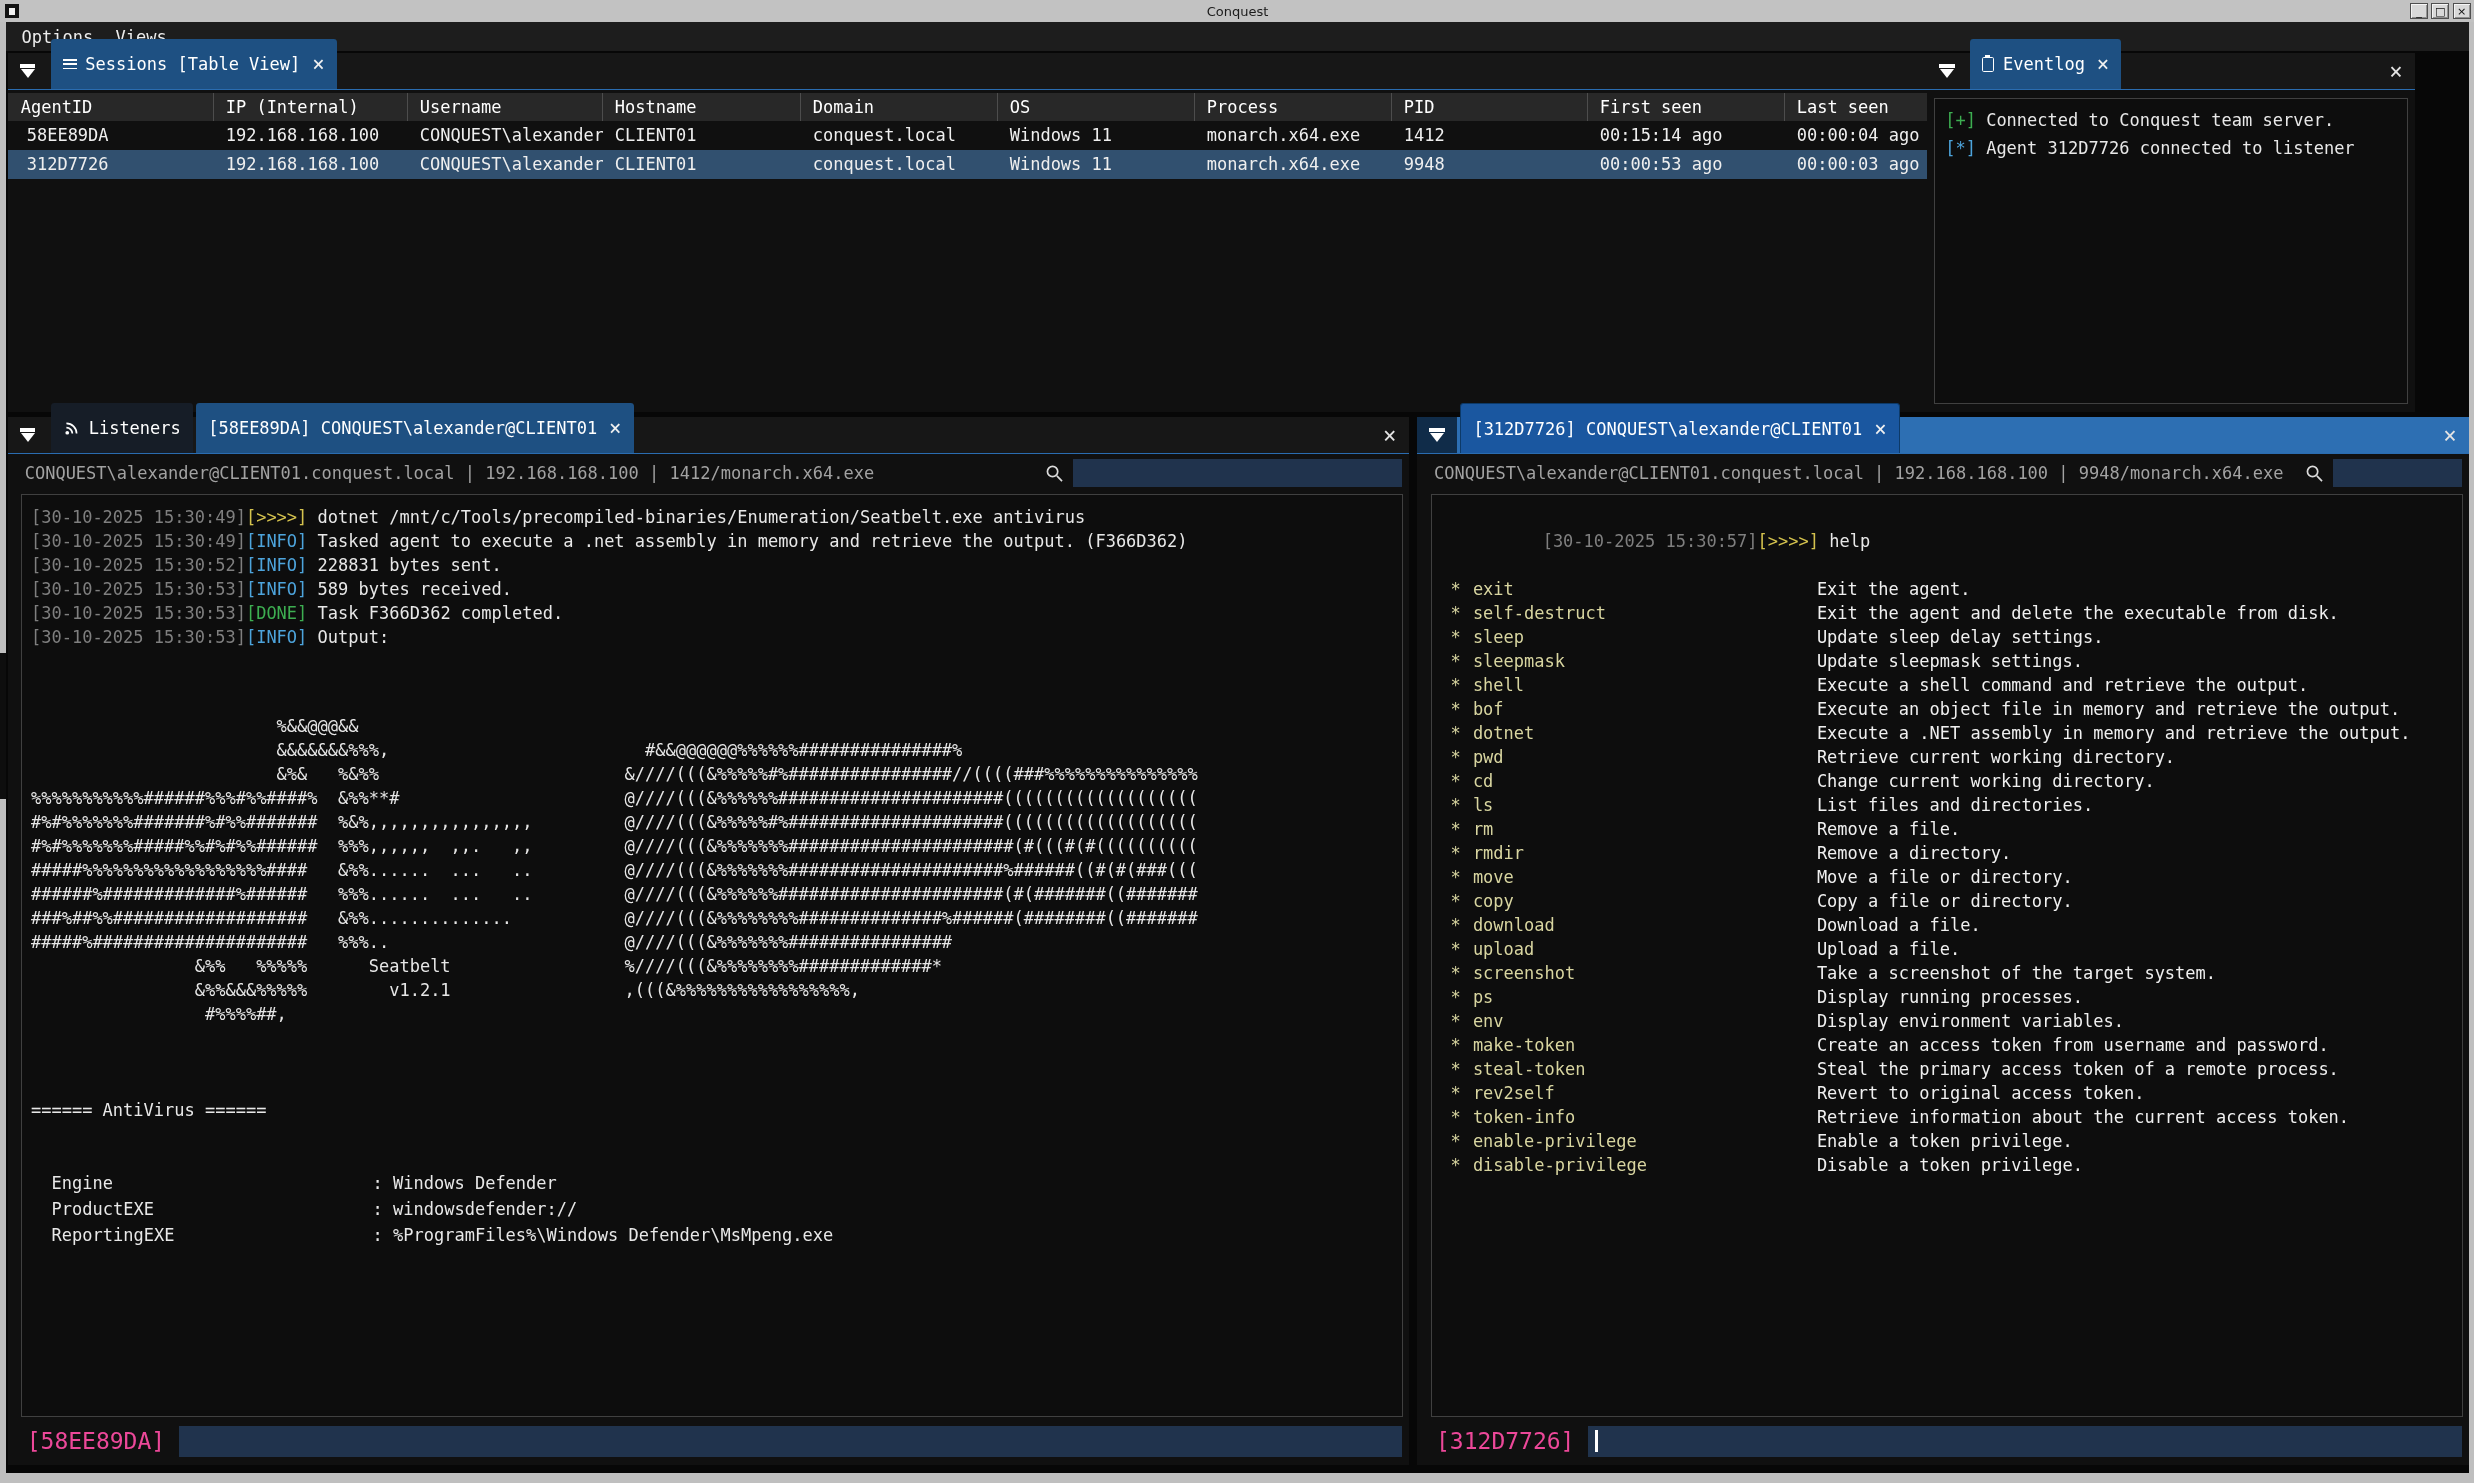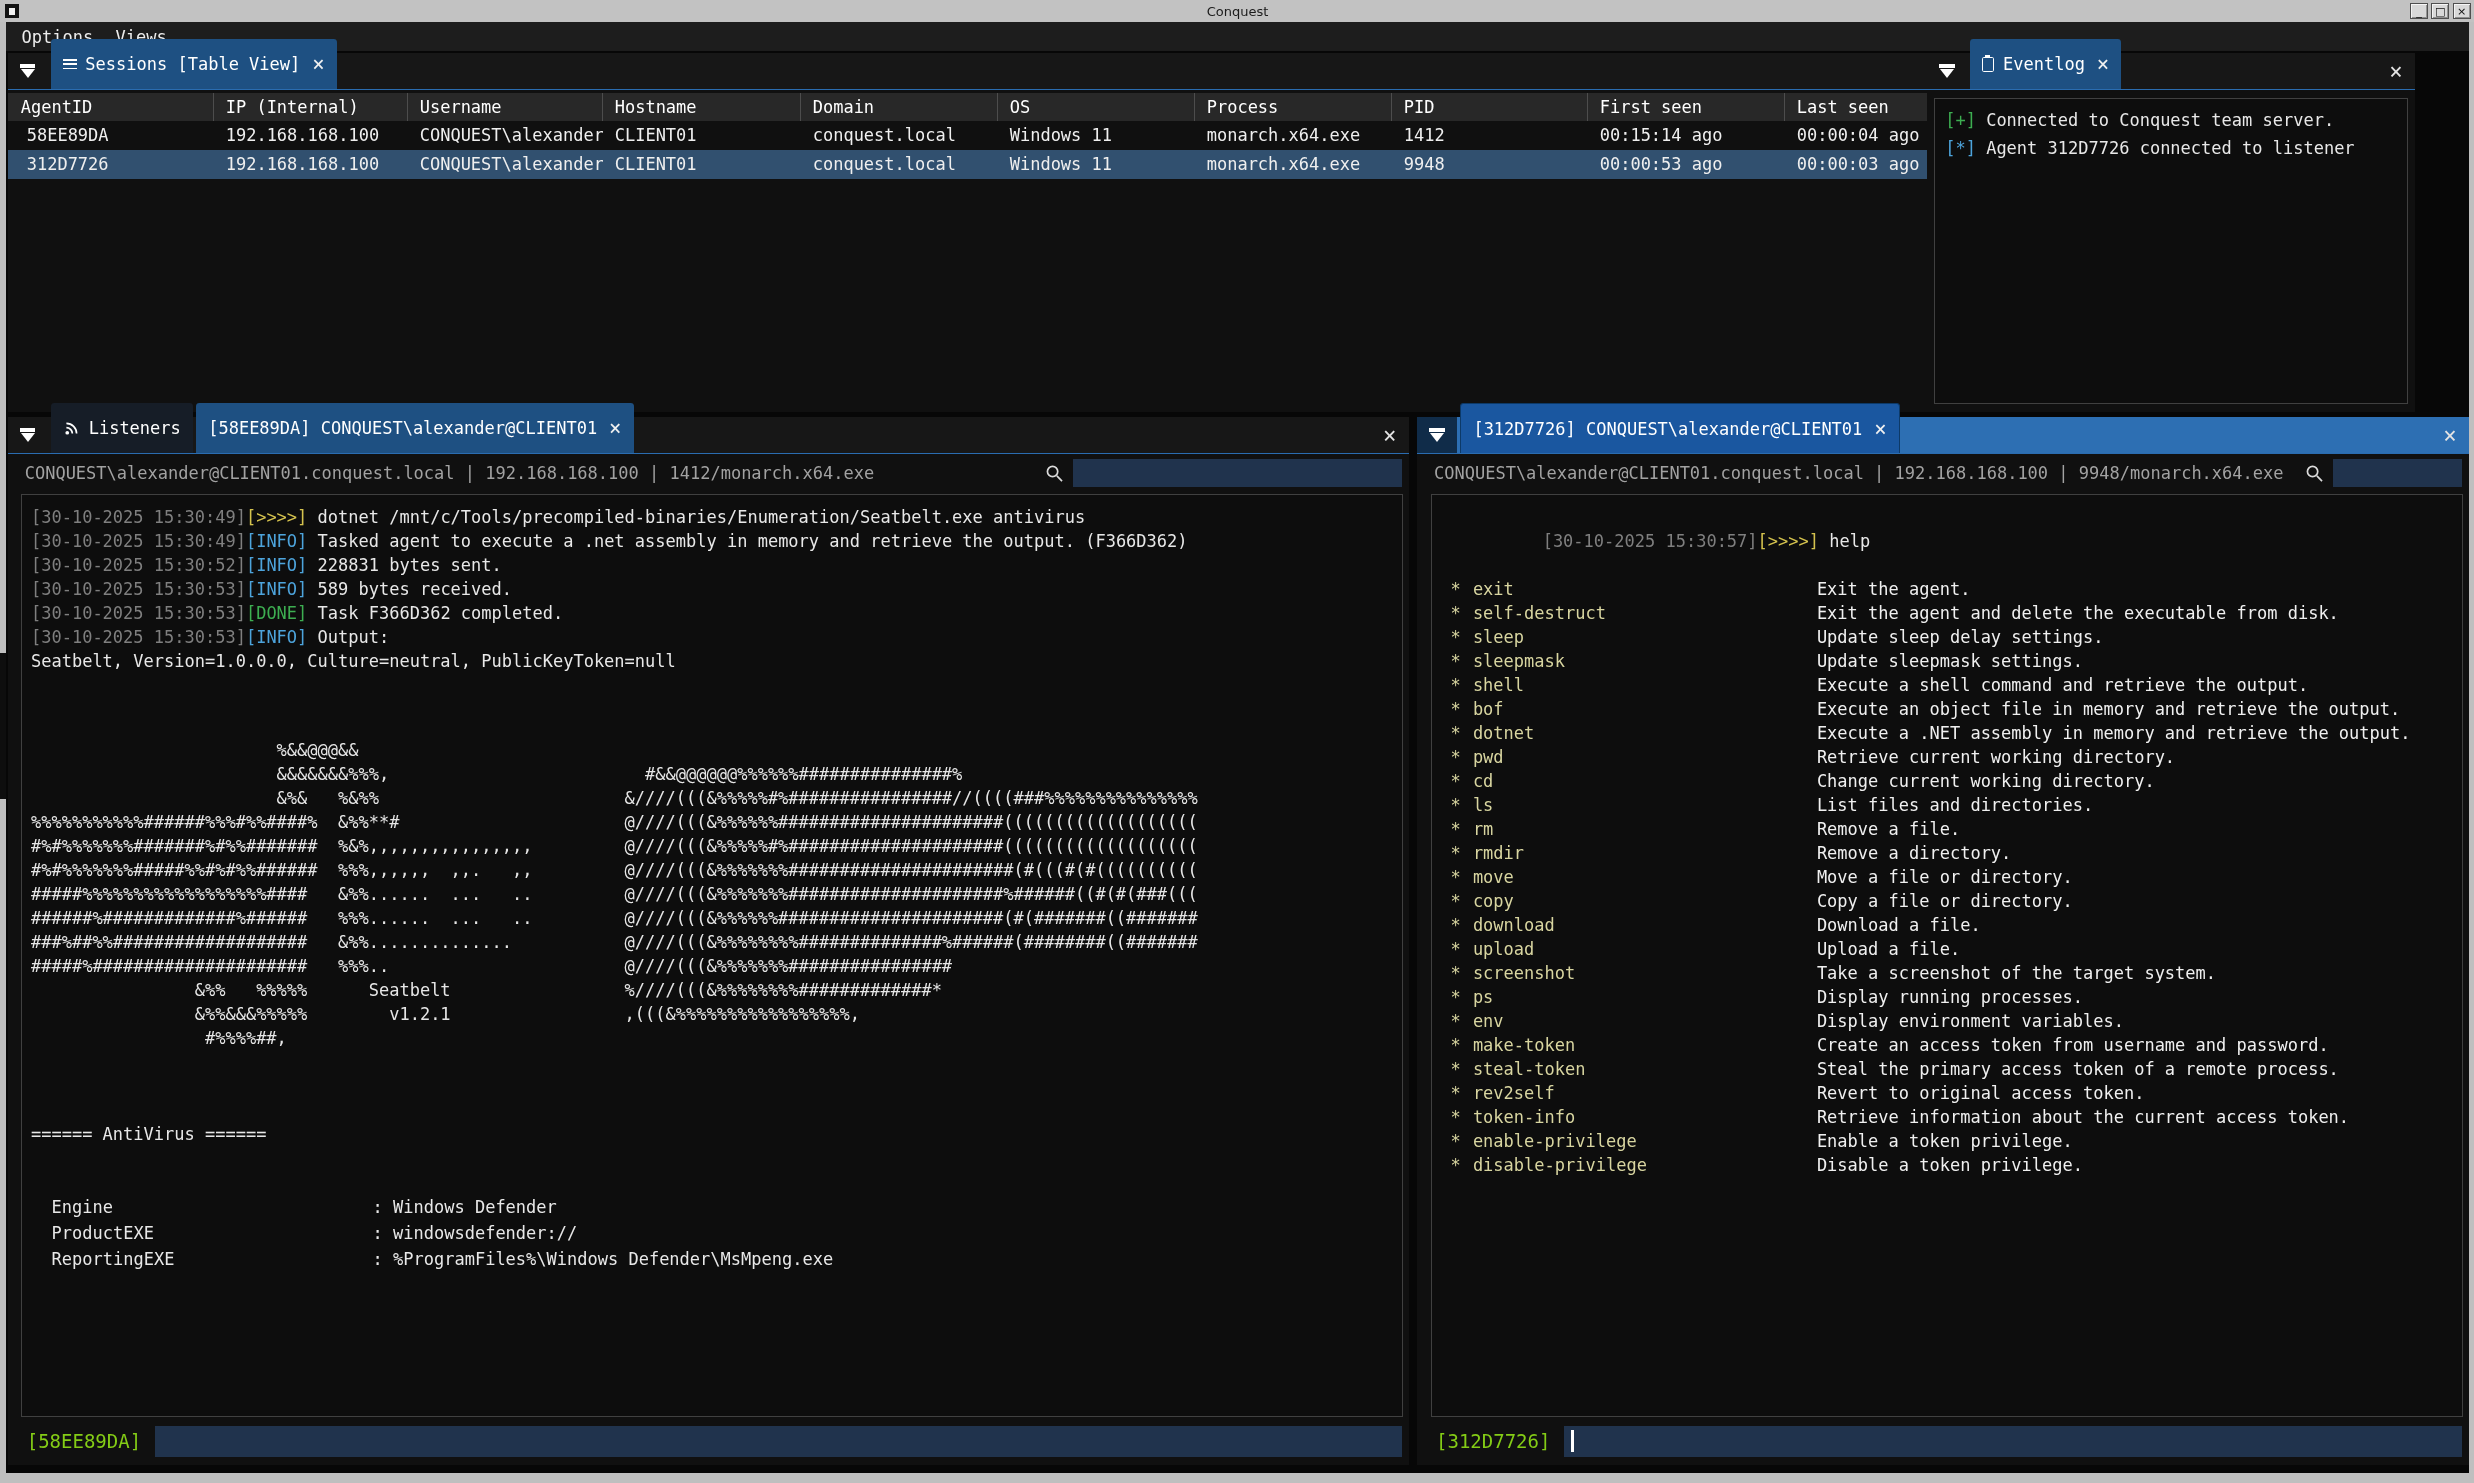--- a/index.html
+++ b/index.html
@@ -77,21 +77,21 @@
   pre.ascii{margin:65px 0 0 0;font:inherit;line-height:24px;color:#e6e6e6;}
   .av-heading{margin-top:72px;white-space:pre;}
   .av-fields{margin-top:48px;}
   .av-row{display:flex;line-height:26px;padding-left:20.6px;white-space:pre;}
   .av-label{width:321px;flex:0 0 auto;}
   .console-footer{margin-top:82px;white-space:pre;}
   .cmd-row{display:flex;padding-left:10.3px;line-height:24px;white-space:pre;}
   .cmd-bullet{width:22.3px;flex:0 0 auto;color:#d8d5a0;}
   .cmd-name{width:344px;flex:0 0 auto;color:#d8d5a0;}
   .cmd-desc{color:#f0f0f0;}
-  .prompt-bar{height:48px;display:flex;align-items:center;padding:0 6.9px 0 19px;gap:13.7px;font-size:19px;color:#84cc16;}
+  .prompt-bar{height:48px;display:flex;align-items:center;padding:0 6.9px 0 19px;gap:13.7px;font-size:23px;color:#ec4899;}
   .prompt-input{flex:1;height:31px;background:#20334d;display:flex;align-items:center;cursor:text;}
   .caret{width:2.6px;height:22.3px;background:#fff;margin-left:6.9px;}
 </style>
 </head>
 <body>
 
 <div class="window">
 
   <div class="titlebar">
     <div class="win-icon">
@@ -232,21 +232,20 @@
       </div>
       <div class="output-box">
         <div id="left-log">
             <div class="log-line"><span class="t">[30-10-2025 15:30:49]</span><span class="tag-cmd">[&gt;&gt;&gt;&gt;]</span><span> dotnet /mnt/c/Tools/precompiled-binaries/Enumeration/Seatbelt.exe antivirus</span></div>
             <div class="log-line"><span class="t">[30-10-2025 15:30:49]</span><span class="tag-info">[INFO]</span><span> Tasked agent to execute a .net assembly in memory and retrieve the output. (F366D362)</span></div>
             <div class="log-line"><span class="t">[30-10-2025 15:30:52]</span><span class="tag-info">[INFO]</span><span> 228831 bytes sent.</span></div>
             <div class="log-line"><span class="t">[30-10-2025 15:30:53]</span><span class="tag-info">[INFO]</span><span> 589 bytes received.</span></div>
             <div class="log-line"><span class="t">[30-10-2025 15:30:53]</span><span class="tag-done">[DONE]</span><span> Task F366D362 completed.</span></div>
             <div class="log-line"><span class="t">[30-10-2025 15:30:53]</span><span class="tag-info">[INFO]</span><span> Output:</span></div>
           </div>
-        <div class="plain-line">Seatbelt, Version=1.0.0.0, Culture=neutral, PublicKeyToken=null</div>
         <pre class="ascii" id="ascii-art">                        %&amp;&amp;@@@&amp;&amp;
                         &amp;&amp;&amp;&amp;&amp;&amp;&amp;%%%,                         #&amp;&amp;@@@@@@%%%%%%###############%
                         &amp;%&amp;   %&amp;%%                        &amp;////(((&amp;%%%%%#%################//((((###%%%%%%%%%%%%%%%
 %%%%%%%%%%%######%%%#%%####%  &amp;%%**#                      @////(((&amp;%%%%%%######################(((((((((((((((((((
 #%#%%%%%%%#######%#%%#######  %&amp;%,,,,,,,,,,,,,,,,         @////(((&amp;%%%%%#%#####################(((((((((((((((((((
 #%#%%%%%%%#####%%#%#%%######  %%%,,,,,,  ,,.   ,,         @////(((&amp;%%%%%%%######################(#(((#(#((((((((((
 #####%%%%%%%%%%%%%%%%%%####   &amp;%%......  ...   ..         @////(((&amp;%%%%%%%#####################%######((#(#(###(((
 ######%#############%######   %%%......  ...   ..         @////(((&amp;%%%%%%######################(#(#######((#######
 ###%##%%###################   &amp;%%..............           @////(((&amp;%%%%%%%%##############%######(########((#######
 #####%#####################   %%%..                       @////(((&amp;%%%%%%%################

